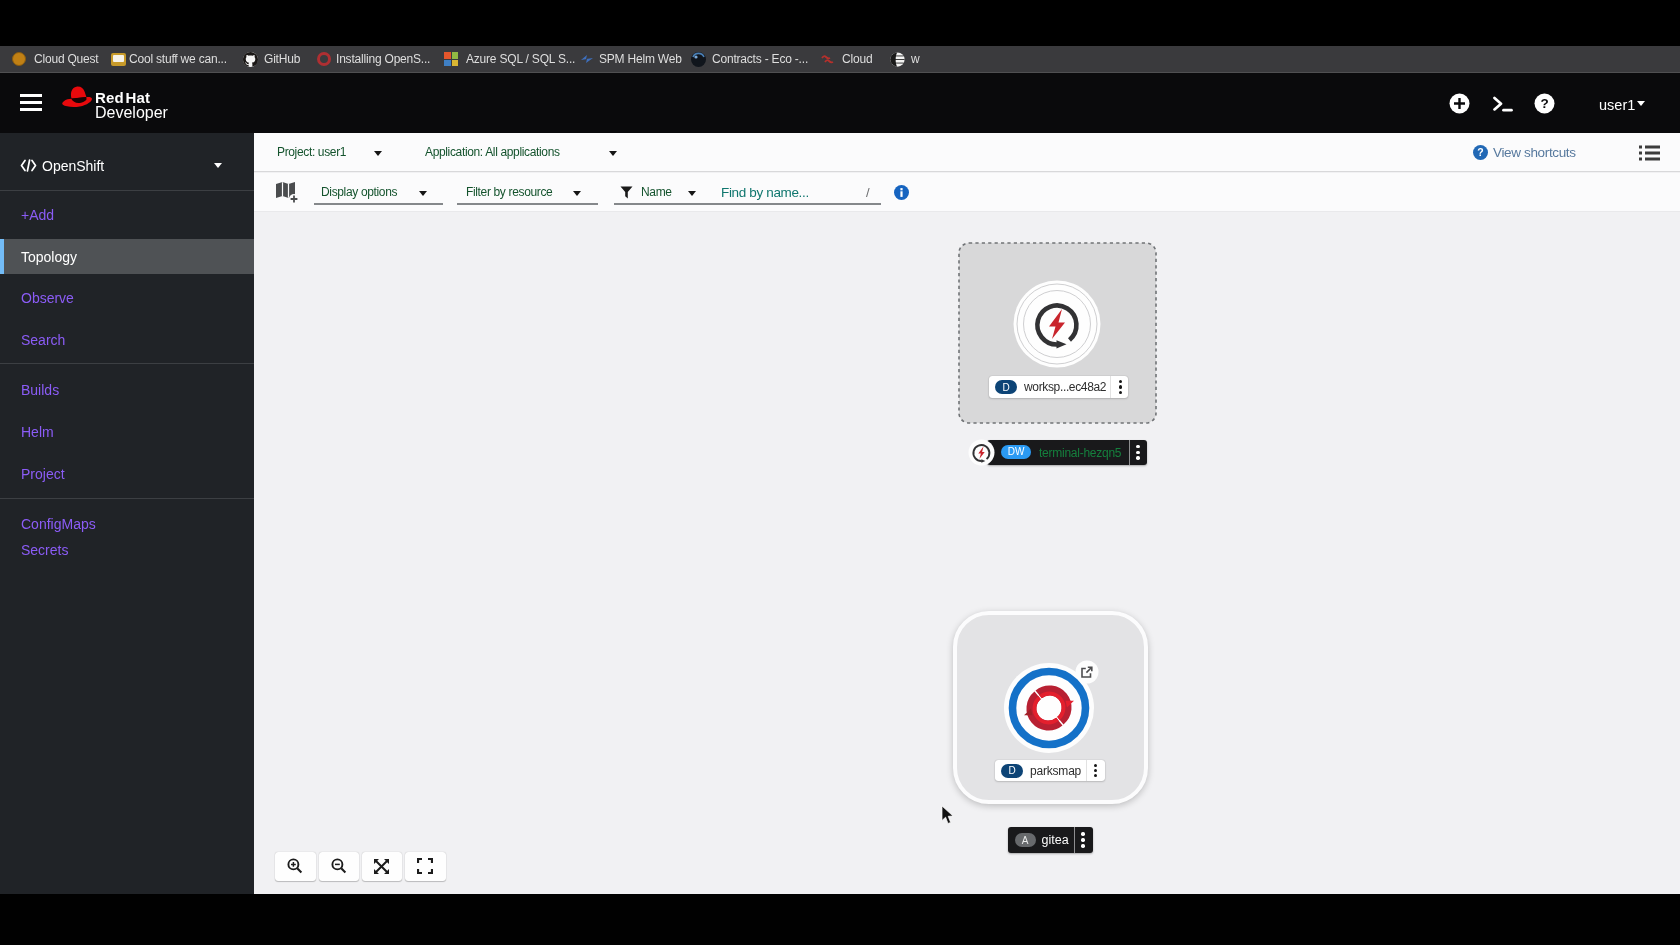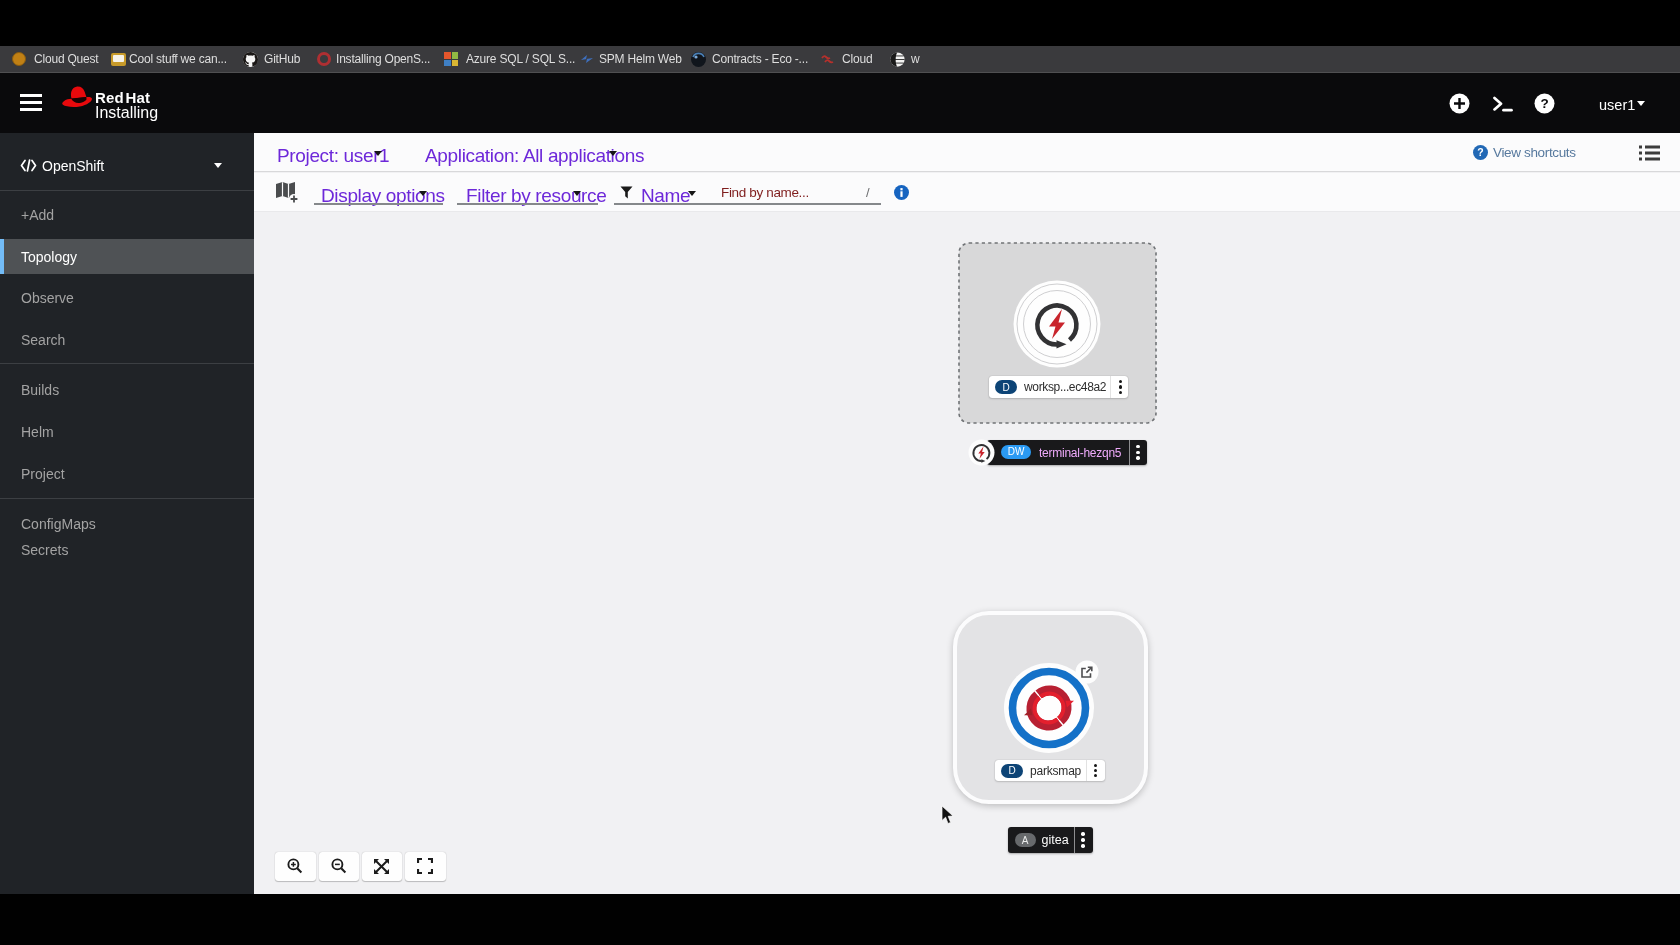--- a/index.html
+++ b/index.html
@@ -14,29 +14,29 @@
     color:#dedede; font-size:12px; letter-spacing:-0.2px; }
   .bm { position:absolute; top:0; height:26px; display:flex; align-items:center; white-space:nowrap; }
   .bm .fav { display:inline-block; }
 
   
   #masthead { position:absolute; left:0; top:73px; width:1680px; height:60px; background:#0a0a0c; }
   .hbar { position:absolute; left:20px; width:22px; height:3px; background:#fff; }
 
   
   #sidebar { position:absolute; left:0; top:133px; width:254px; height:761px; background:#202327; }
-  .navitem { position:absolute; left:21px; color:#a3a3a3; font-size:14px; }
+  .navitem { position:absolute; left:21px; color:#8b5cf6; font-size:14px; }
   .navdiv { position:absolute; left:0; width:254px; height:1px; background:#3c3f43; }
   #navsel { position:absolute; left:0; top:106px; width:254px; height:35px; background:#4f5255; border-left:4px solid #73bcf7; }
 
   
   #content { position:absolute; left:254px; top:133px; width:1426px; height:761px; background:#f1f1f3; }
   #row1 { position:absolute; left:0; top:0; width:1426px; height:39px; background:#fbfbfc; border-bottom:1px solid #d8d8da; }
   #row2 { position:absolute; left:0; top:40px; width:1426px; height:39px; background:#fbfbfc; border-bottom:1px solid #e9e9eb; }
-  .t14 { font-size:19px; color:#6d28d9; letter-spacing:-0.35px; }
+  .t14 { font-size:12px; color:#14532d; letter-spacing:-0.35px; }
   .caret { display:inline-block; width:0; height:0; border-left:4.5px solid transparent; border-right:4.5px solid transparent; border-top:5px solid #151515; }
   .caret.w { border-top-color:#fff; }
   .underline { position:absolute; height:2px; background:#85888b; }
 
   
   #dashbox { position:absolute; left:959px; top:243px; width:197px; height:180px; background:#d8d8d9; border-radius:10px; }
   .labelpill { position:absolute; background:#fff; border-radius:3px; box-shadow:0 0 1px rgba(0,0,0,.35), 0 1px 2px rgba(0,0,0,.15); display:flex; align-items:center; }
   .badge { display:inline-flex; align-items:center; justify-content:center; border-radius:7px; color:#fff; font-size:10px; }
   .kebab { display:inline-flex; flex-direction:column; align-items:center; justify-content:center; }
   .kebab i { display:block; border-radius:50%; }
@@ -149,21 +149,21 @@
     <div class="hbar" style="top:35px"></div>
 
     <svg class="abs" style="left:61px;top:11px" width="32" height="27" viewBox="0 0 32 27">
       <g transform="rotate(-8 16 14)">
         <path fill="#e8090c" d="M10.5 13.9 C9.8 7.3 12.4 2.9 17 2.7 C21 2.6 24 5.1 24.5 9.1 L25.4 14.3 Z"></path>
         <path fill="#1a0304" d="M8.3 14.3 C9.9 17.1 13.8 18.8 18 18.8 C21 18.8 23.8 18.0 25.4 16.7 L25.4 14.3 L10.5 13.7 Z"></path>
         <path fill="#e8090c" d="M0.9 16.7 C2.8 14.7 5.9 13.6 8.3 13.9 L10.2 14.0 C11.3 17.2 14.3 19.3 18.2 19.3 C21 19.3 23.6 18.3 25.2 16.8 L25.4 14.4 C28.5 14.5 30.8 15.3 30.7 16.7 C30.5 19.4 25 22.3 17.6 22.7 C10.4 23.0 3.4 20.9 1.1 18.7 C0.5 18.1 0.5 17.3 0.9 16.7 Z"></path>
       </g>
     </svg>
     <div class="abs" style="left:95px;top:16px;color:#fff;font-size:15px;font-weight:bold;letter-spacing:.2px">Red Hat</div>
-    <div class="abs" style="left:95px;top:31px;color:#fff;font-size:16px;letter-spacing:0">Installing</div>
+    <div class="abs" style="left:95px;top:31px;color:#fff;font-size:16px;letter-spacing:0">Developer</div>
 
     <svg class="abs" style="left:1449px;top:20px" width="21" height="21" viewBox="0 0 21 21">
       <circle cx="10.5" cy="10.5" r="10" fill="#fff"></circle>
       <path d="M10.5 5v11 M5 10.5h11" stroke="#0a0a0c" stroke-width="2.4"></path>
     </svg>
     <svg class="abs" style="left:1493px;top:23px" width="20" height="16" viewBox="0 0 20 16">
       <path d="M1.5 2 L8 7.7 L1.5 13.4" fill="none" stroke="#fff" stroke-width="2.7" stroke-linecap="round" stroke-linejoin="round"></path>
       <path d="M10.5 14.2 H18.5" stroke="#fff" stroke-width="2.7" stroke-linecap="round"></path>
     </svg>
     <svg class="abs" style="left:1534px;top:20px" width="21" height="21" viewBox="0 0 21 21">
@@ -228,21 +228,21 @@
       <span class="caret abs" style="left:165px;top:18px"></span>
       <div class="underline" style="left:60px;top:30px;width:129px"></div>
       <div class="abs t14" style="left:212px;top:12px">Filter by resource</div>
       <span class="caret abs" style="left:319px;top:18px"></span>
       <div class="underline" style="left:203px;top:30px;width:141px"></div>
       <svg class="abs" style="left:366px;top:13px" width="13" height="13" viewBox="0 0 13 13">
         <path d="M0.5 0.5 H12.5 L7.8 6 V12.5 L5.2 10.2 V6 Z" fill="#1a1a1a"></path>
       </svg>
       <div class="abs t14" style="left:387px;top:12px">Name</div>
       <span class="caret abs" style="left:434px;top:18px"></span>
-      <div class="abs" style="left:467px;top:12px;font-size:13.5px;letter-spacing:-0.35px;color:#7f1d1d">Find by name...</div>
+      <div class="abs" style="left:467px;top:12px;font-size:13.5px;letter-spacing:-0.35px;color:#0f766e">Find by name...</div>
       <div class="abs" style="left:612px;top:12px;font-size:13px;color:#6a6c6e">/</div>
       <div class="underline" style="left:360px;top:30px;width:267px"></div>
       <svg class="abs" style="left:640px;top:12px" width="15" height="15" viewBox="0 0 15 15">
         <circle cx="7.5" cy="7.5" r="7.5" fill="#1664c0"></circle>
         <rect x="6.4" y="6.3" width="2.2" height="5.6" fill="#fff"></rect>
         <rect x="6.4" y="3.1" width="2.2" height="2.2" fill="#fff"></rect>
       </svg>
     </div>
 
   </div>
@@ -277,21 +277,21 @@
   <div class="darkpill" style="left:987px;top:440px;width:160px;height:24.5px"></div>
   <svg class="abs" style="left:968px;top:439px" width="27" height="27" viewBox="0 0 27 27">
     <circle cx="13.5" cy="13.5" r="13" fill="#fdfdfd"></circle>
     <g transform="translate(13.5,14)">
       <path d="M 5.1 6.1 A 8 8 0 1 0 0.3 8" fill="none" stroke="#323234" stroke-width="1.9"></path>
       <path d="M -0.2 6.2 L 3.9 7.9 L -0.2 9.7 Z" fill="#323234"></path>
       <path d="M 2,-6.5 L -3.2,0.6 L -0.6,0.6 L -2,5.7 L 3.2,-1 L 0.6,-1 Z" fill="#c9252d"></path>
     </g>
   </svg>
   <div class="abs" style="left:1001px;top:444.5px;width:30px;height:14px;border-radius:7px;background:#2b9af3;color:#fff;font-size:10px;text-align:center;line-height:14.5px">DW</div>
-  <div class="abs" style="left:1039px;top:446px;font-size:12px;color:#f0abfc;letter-spacing:-.25px">terminal-hezqn5</div>
+  <div class="abs" style="left:1039px;top:446px;font-size:12px;color:#15803d;letter-spacing:-.25px">terminal-hezqn5</div>
   <div class="abs" style="left:1128.5px;top:440px;width:1px;height:24.5px;background:#8e8e90"></div>
   <span class="kebab abs" style="left:1130px;top:440px;width:16px;height:24.5px">
     <i style="width:3.4px;height:3.4px;background:#fff;margin:1.2px 0"></i>
     <i style="width:3.4px;height:3.4px;background:#fff;margin:1.2px 0"></i>
     <i style="width:3.4px;height:3.4px;background:#fff;margin:1.2px 0"></i>
   </span>
 
   <div id="group"></div>
   <svg class="abs" style="left:1003px;top:662px" width="92" height="92" viewBox="0 0 92 92">
     <circle cx="46" cy="46" r="45" fill="#fdfdfd"></circle>

